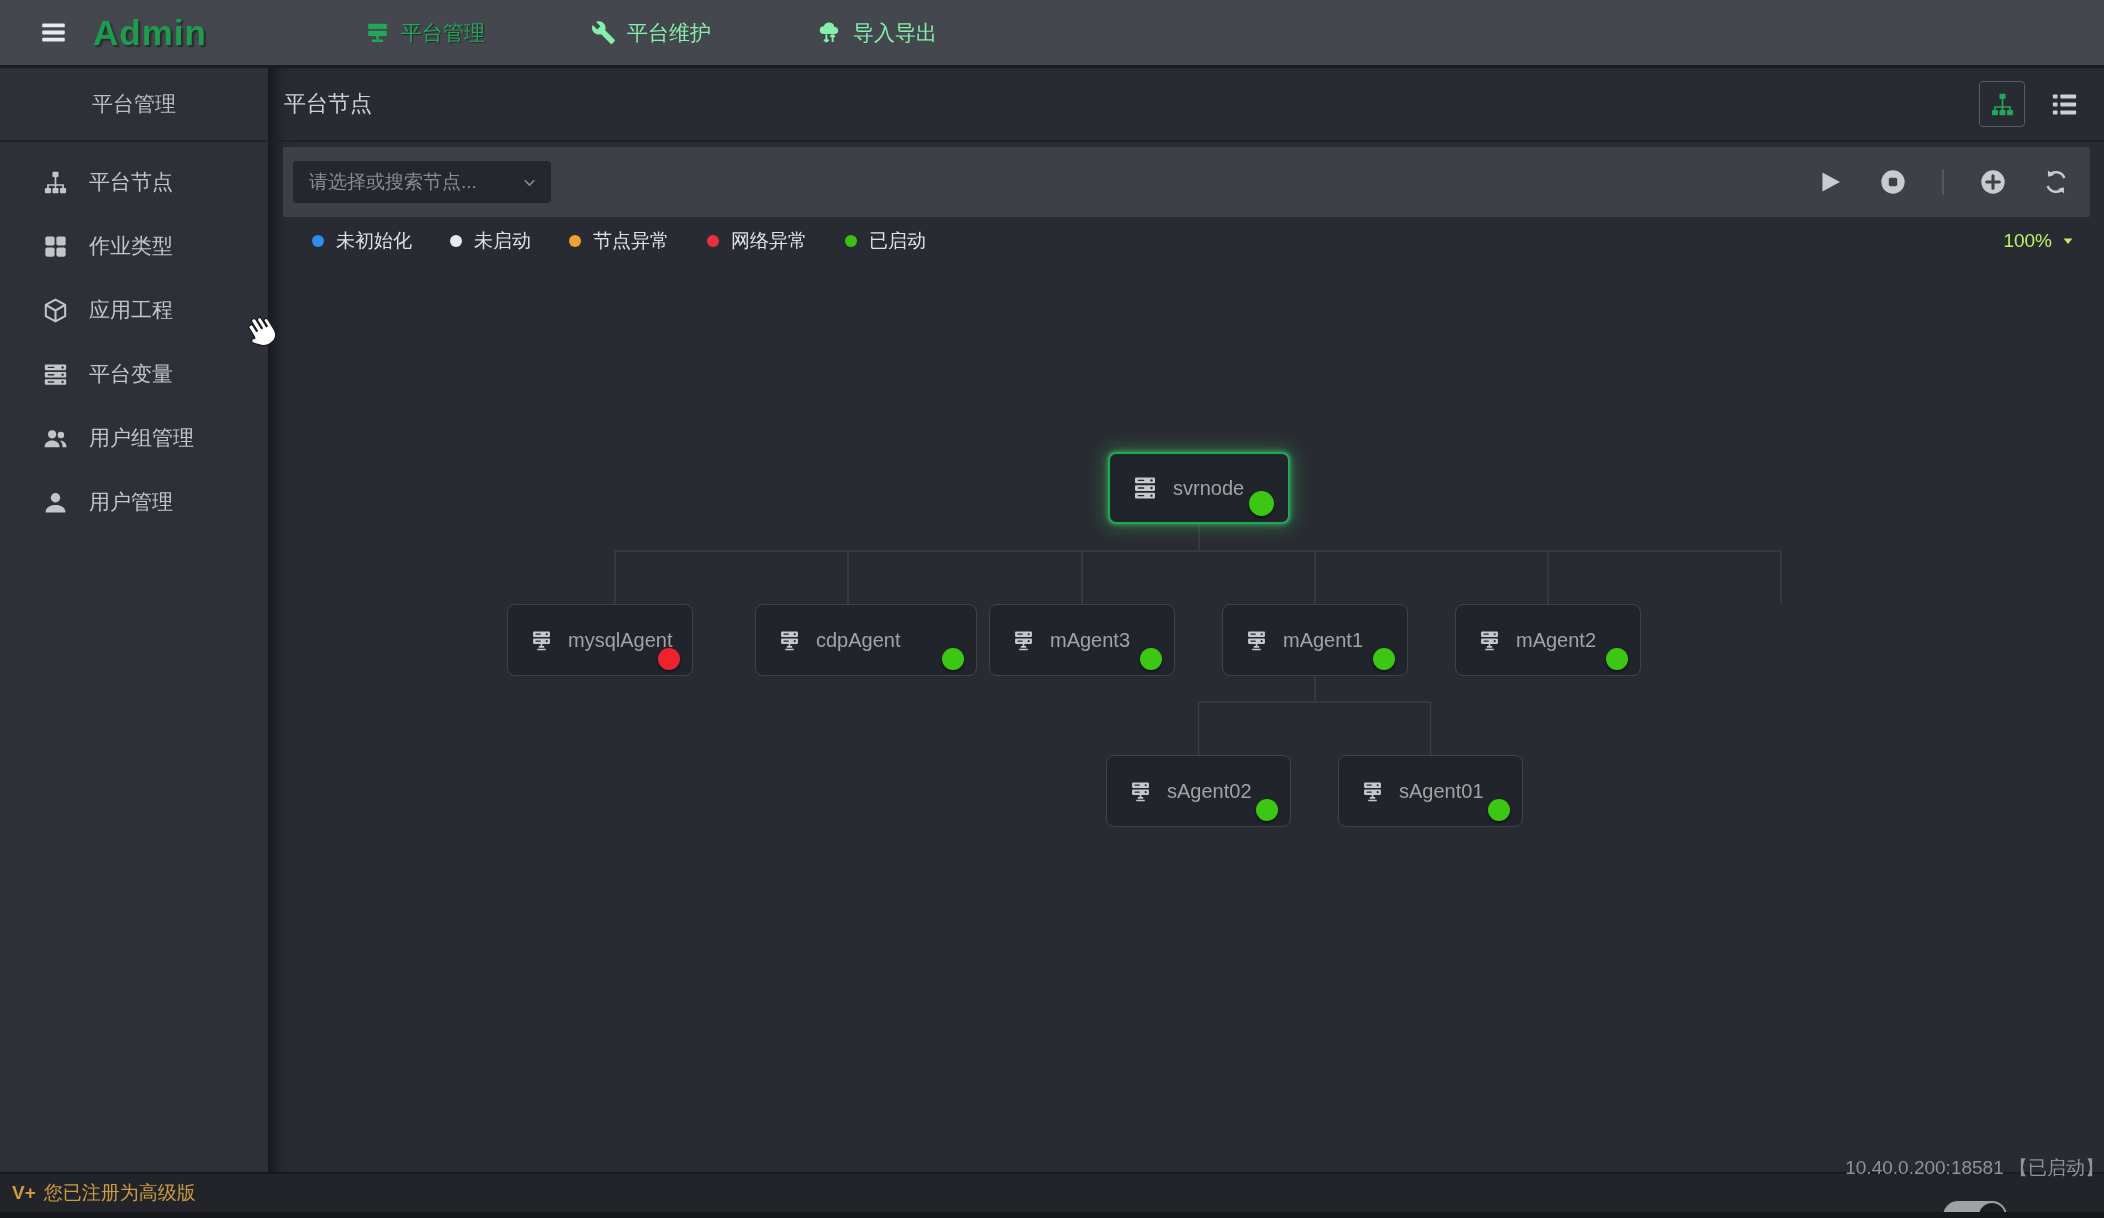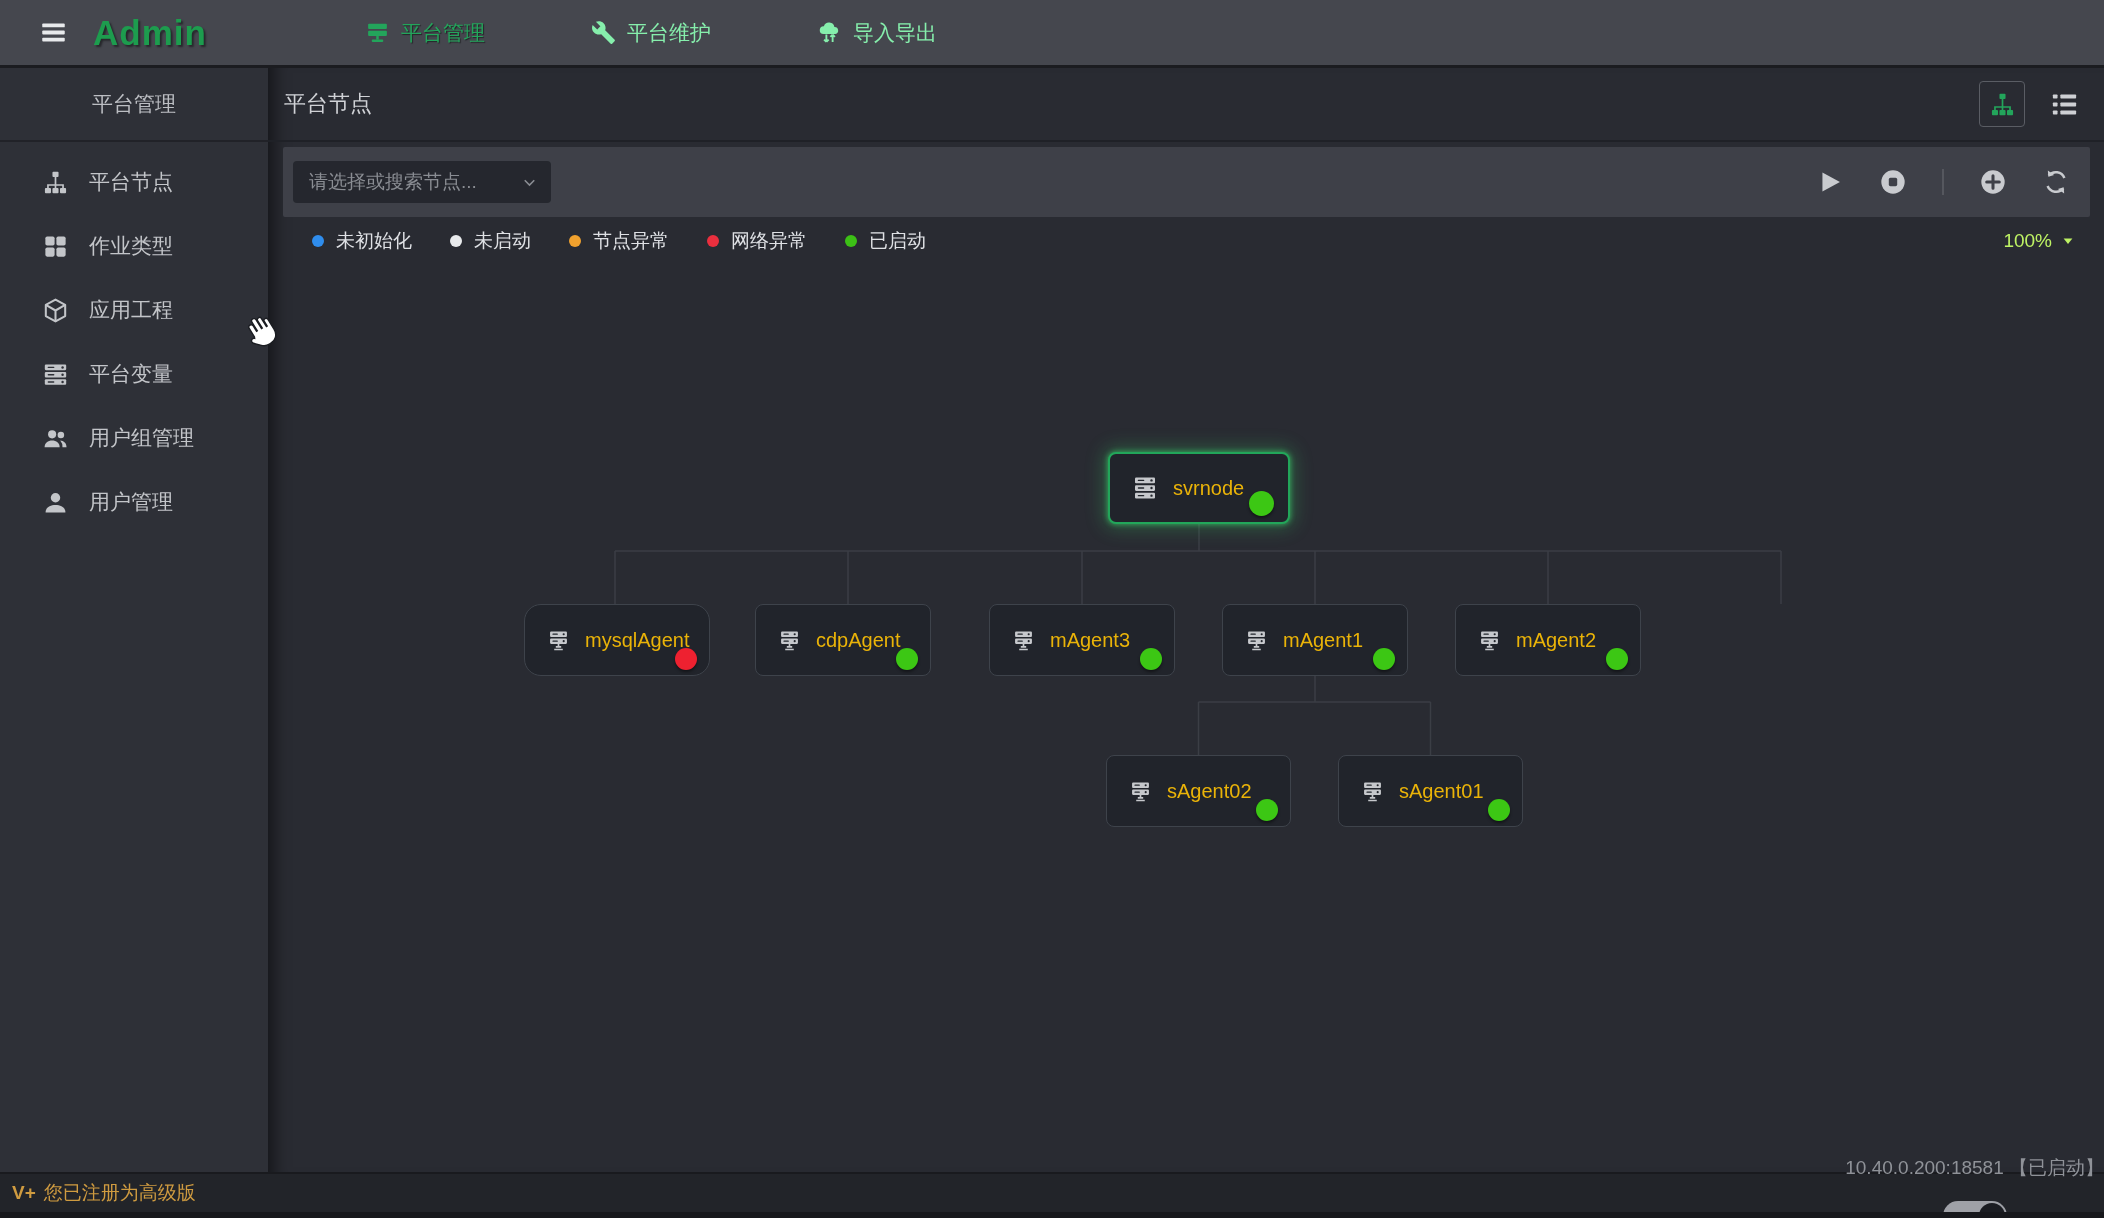--- a/index.html
+++ b/index.html
@@ -63,21 +63,21 @@
   .zoom-ctl{margin-left:auto;display:flex;align-items:center;gap:9px;color:#bef264;
             font-size:19px;cursor:pointer;}
   .zoom-ctl .icon svg{width:14px;height:14px;}
 
   
   .canvas{position:relative;height:907px;}
   #connectors{position:absolute;left:0;top:0;width:100%;height:100%;pointer-events:none;}
   .tree-node{position:absolute;height:72px;background:#21242b;border:1px solid #3e434b;
              border-radius:8px;display:flex;align-items:center;padding-left:20px;gap:13px;
              cursor:pointer;box-sizing:border-box;}
-  .tree-node .lbl{color:#eab308;font-size:20px;}
+  .tree-node .lbl{color:#a3a3a3;font-size:20px;}
   .tree-node .icon{color:#c6c8cc;}
   .tree-node .icon svg{width:27px;height:27px;}
   .tree-node.root{border:2px solid #22a65a;
       box-shadow:0 0 5px 1px rgba(58,205,105,.6),0 0 18px 5px rgba(58,205,105,.28);}
   .tree-node.root .icon svg{width:30px;height:30px;}
   .status-dot{position:absolute;right:12px;bottom:5px;width:22px;height:22px;border-radius:50%;
               box-shadow:0 2px 3px rgba(0,0,0,.45);}
   .tree-node.root .status-dot{width:25px;height:25px;right:14px;bottom:6px;}
 
   
@@ -353,40 +353,40 @@
               <circle cx="17.2" cy="18.1" r="0.95"></circle>
               <rect x="6.2" y="5.3" width="5.2" height="1.1" rx="0.5"></rect>
               <rect x="6.2" y="11.4" width="5.2" height="1.1" rx="0.5"></rect>
               <rect x="6.2" y="17.5" width="5.2" height="1.1" rx="0.5"></rect>
             </g>
           </svg>
         </span>
     <span class="lbl">svrnode</span>
     <span class="status-dot" style="background: rgb(60, 199, 20);"></span>
   </div>
-      <div class="tree-node" style="left: 256px; top: 339px; width: 186px; border-radius: 17px;">
+      <div class="tree-node" style="left: 239px; top: 339px; width: 186px;">
     <span class="icon">
           <svg viewBox="0 0 24 24">
             <g fill="currentColor">
               <rect x="4.5" y="4" width="15" height="4.8" rx="0.9"></rect>
               <rect x="4.5" y="10.2" width="15" height="4.8" rx="0.9"></rect>
             </g>
             <g fill="#21242b">
               <circle cx="16.6" cy="6.4" r="0.95"></circle>
               <circle cx="16.6" cy="12.6" r="0.95"></circle>
               <rect x="6.6" y="5.8" width="4.8" height="1.1" rx="0.5"></rect>
               <rect x="6.6" y="12" width="4.8" height="1.1" rx="0.5"></rect>
             </g>
             <path d="M12 15v2.6M8.2 20h7.6M9.6 17.6h4.8" stroke="currentColor" stroke-width="1.5" fill="none"></path>
           </svg>
         </span>
     <span class="lbl">mysqlAgent</span>
     <span class="status-dot" style="background: rgb(238, 33, 48);"></span>
   </div>
-      <div class="tree-node" style="left: 487px; top: 339px; width: 176px; align-items: center;">
+      <div class="tree-node" style="left: 487px; top: 339px; width: 222px; align-items: center;">
     <span class="icon">
           <svg viewBox="0 0 24 24">
             <g fill="currentColor">
               <rect x="4.5" y="4" width="15" height="4.8" rx="0.9"></rect>
               <rect x="4.5" y="10.2" width="15" height="4.8" rx="0.9"></rect>
             </g>
             <g fill="#21242b">
               <circle cx="16.6" cy="6.4" r="0.95"></circle>
               <circle cx="16.6" cy="12.6" r="0.95"></circle>
               <rect x="6.6" y="5.8" width="4.8" height="1.1" rx="0.5"></rect>

